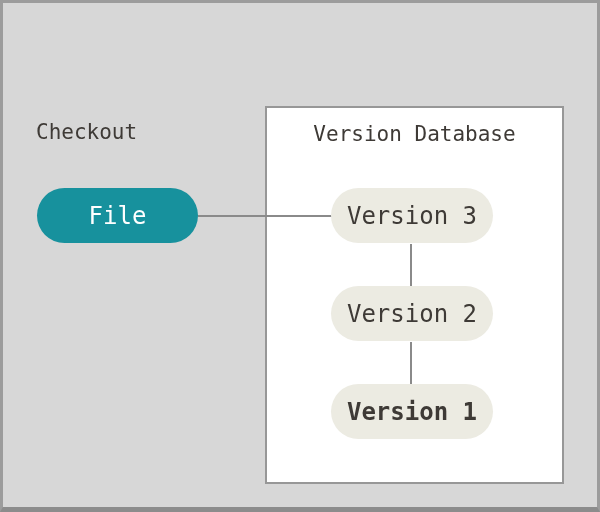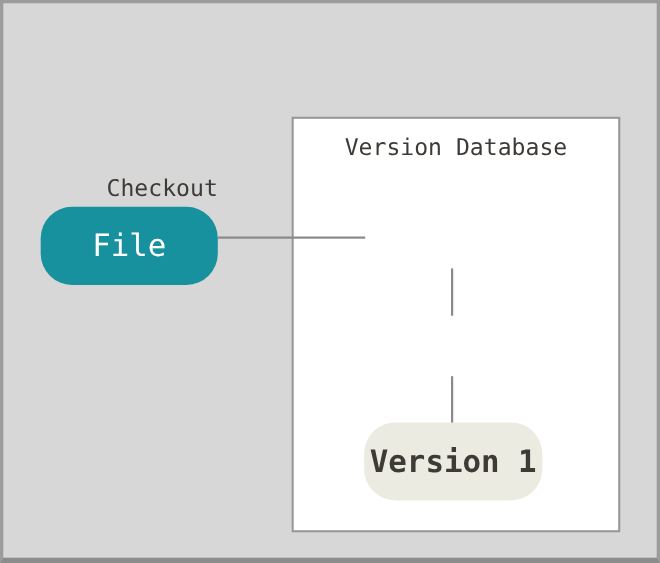--- a/index.html
+++ b/index.html
@@ -27,46 +27,45 @@
   .diagram-title{
     position:absolute;
     top:26px;left:0;width:100%;
     text-align:center;
     font-size:27px;
     color:var(--text-dark);
   }
   .checkout-label{
     position:absolute;
     left:33px;top:117px;width:162px;
-    text-align:right;
+    text-align:left;
     font-size:21px;
     color:var(--text-dark);
-    margin-top:39px;
   }
   .db-box{
     position:absolute;
     left:262px;top:103px;
     width:299px;height:378px;
     background:var(--box-background);
     border:2px solid #979797;
     padding-left:28px;
   }
   .db-title{
     position:absolute;
     top:14px;left:0;width:100%;
     text-align:center;
     font-size:21px;
     color:var(--text-dark);
   }
   .pill{
     position:absolute;
-    width:162px;height:71px;
+    width:162px;height:55px;
     border-radius:28.5px;
     display:flex;align-items:center;justify-content:center;
-    font-size:28px;
+    font-size:24px;
   }
   .pill.file{
     left:34px;top:185px;
     width:161px;
     background:var(--accent-teal);
     color:#FFFFFF;
   }
   .pill.version{
     left:328px;
     background:var(--node-cream);
@@ -94,17 +93,19 @@
   <div class="db-box">
     <div class="db-title">Version Database</div>
   </div>
 
   <div class="connector h"></div>
   <div class="connector v1"></div>
   <div class="connector v2"></div>
 
   <div class="pill file">File</div>
 
+  <div class="pill version v3">Version 3</div>
 
+  <div class="pill version v2">Version 2</div>
 
   <div class="pill version v1">Version 1</div>
 
 </div>
 
 </body></html>

